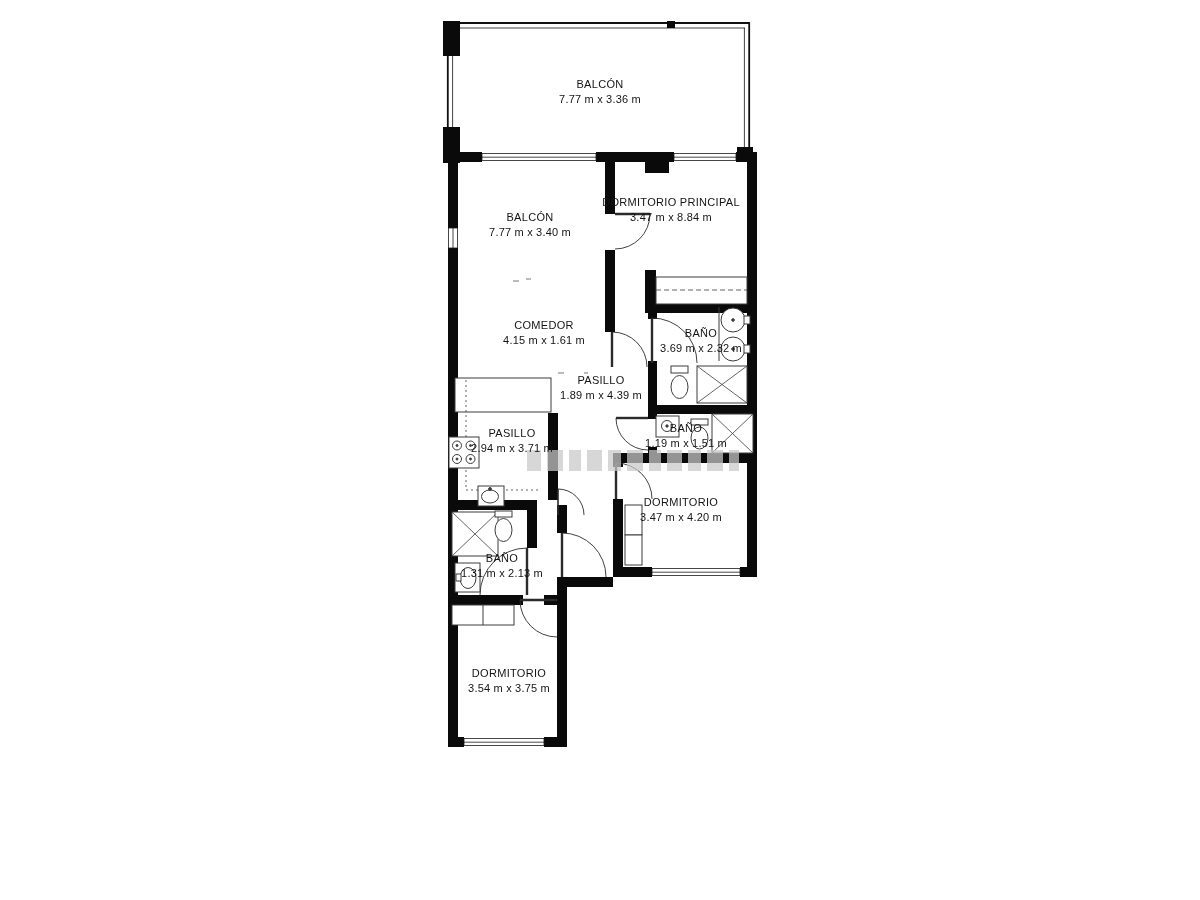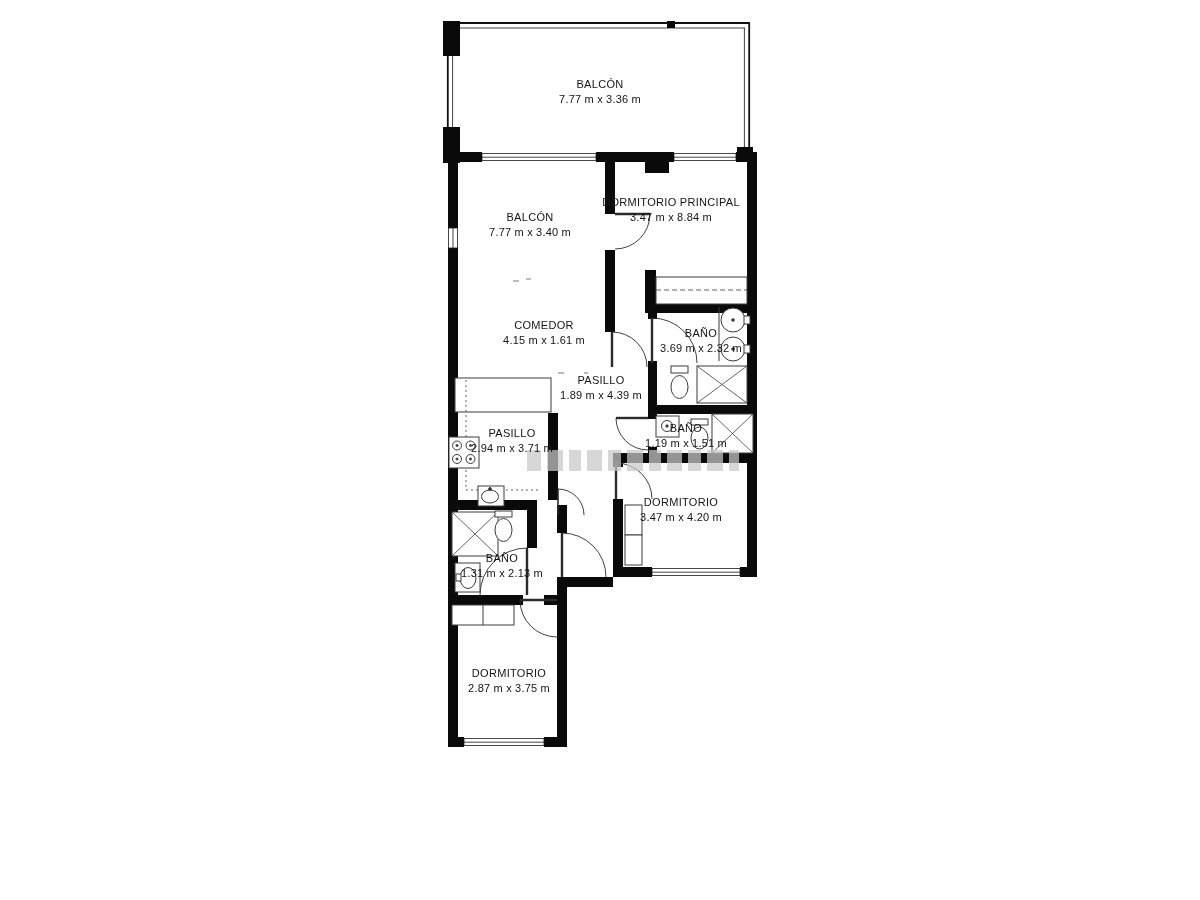--- a/index.html
+++ b/index.html
@@ -246,16 +246,16 @@
   <div class="room-label" style="left:681px;top:495px">
     <div class="rl-name">DORMITORIO</div>
     <div class="rl-dims">3.47 m x 4.20 m</div>
   </div>
   <div class="room-label" style="left:502px;top:551px">
     <div class="rl-name">BAÑO</div>
     <div class="rl-dims">1.31 m x 2.13 m</div>
   </div>
   <div class="room-label" style="left:509px;top:666px">
     <div class="rl-name">DORMITORIO</div>
-    <div class="rl-dims">2.87 m x 3.75 m</div>
+    <div class="rl-dims">3.54 m x 3.75 m</div>
   </div>
 
 </div>
 
 </body></html>

